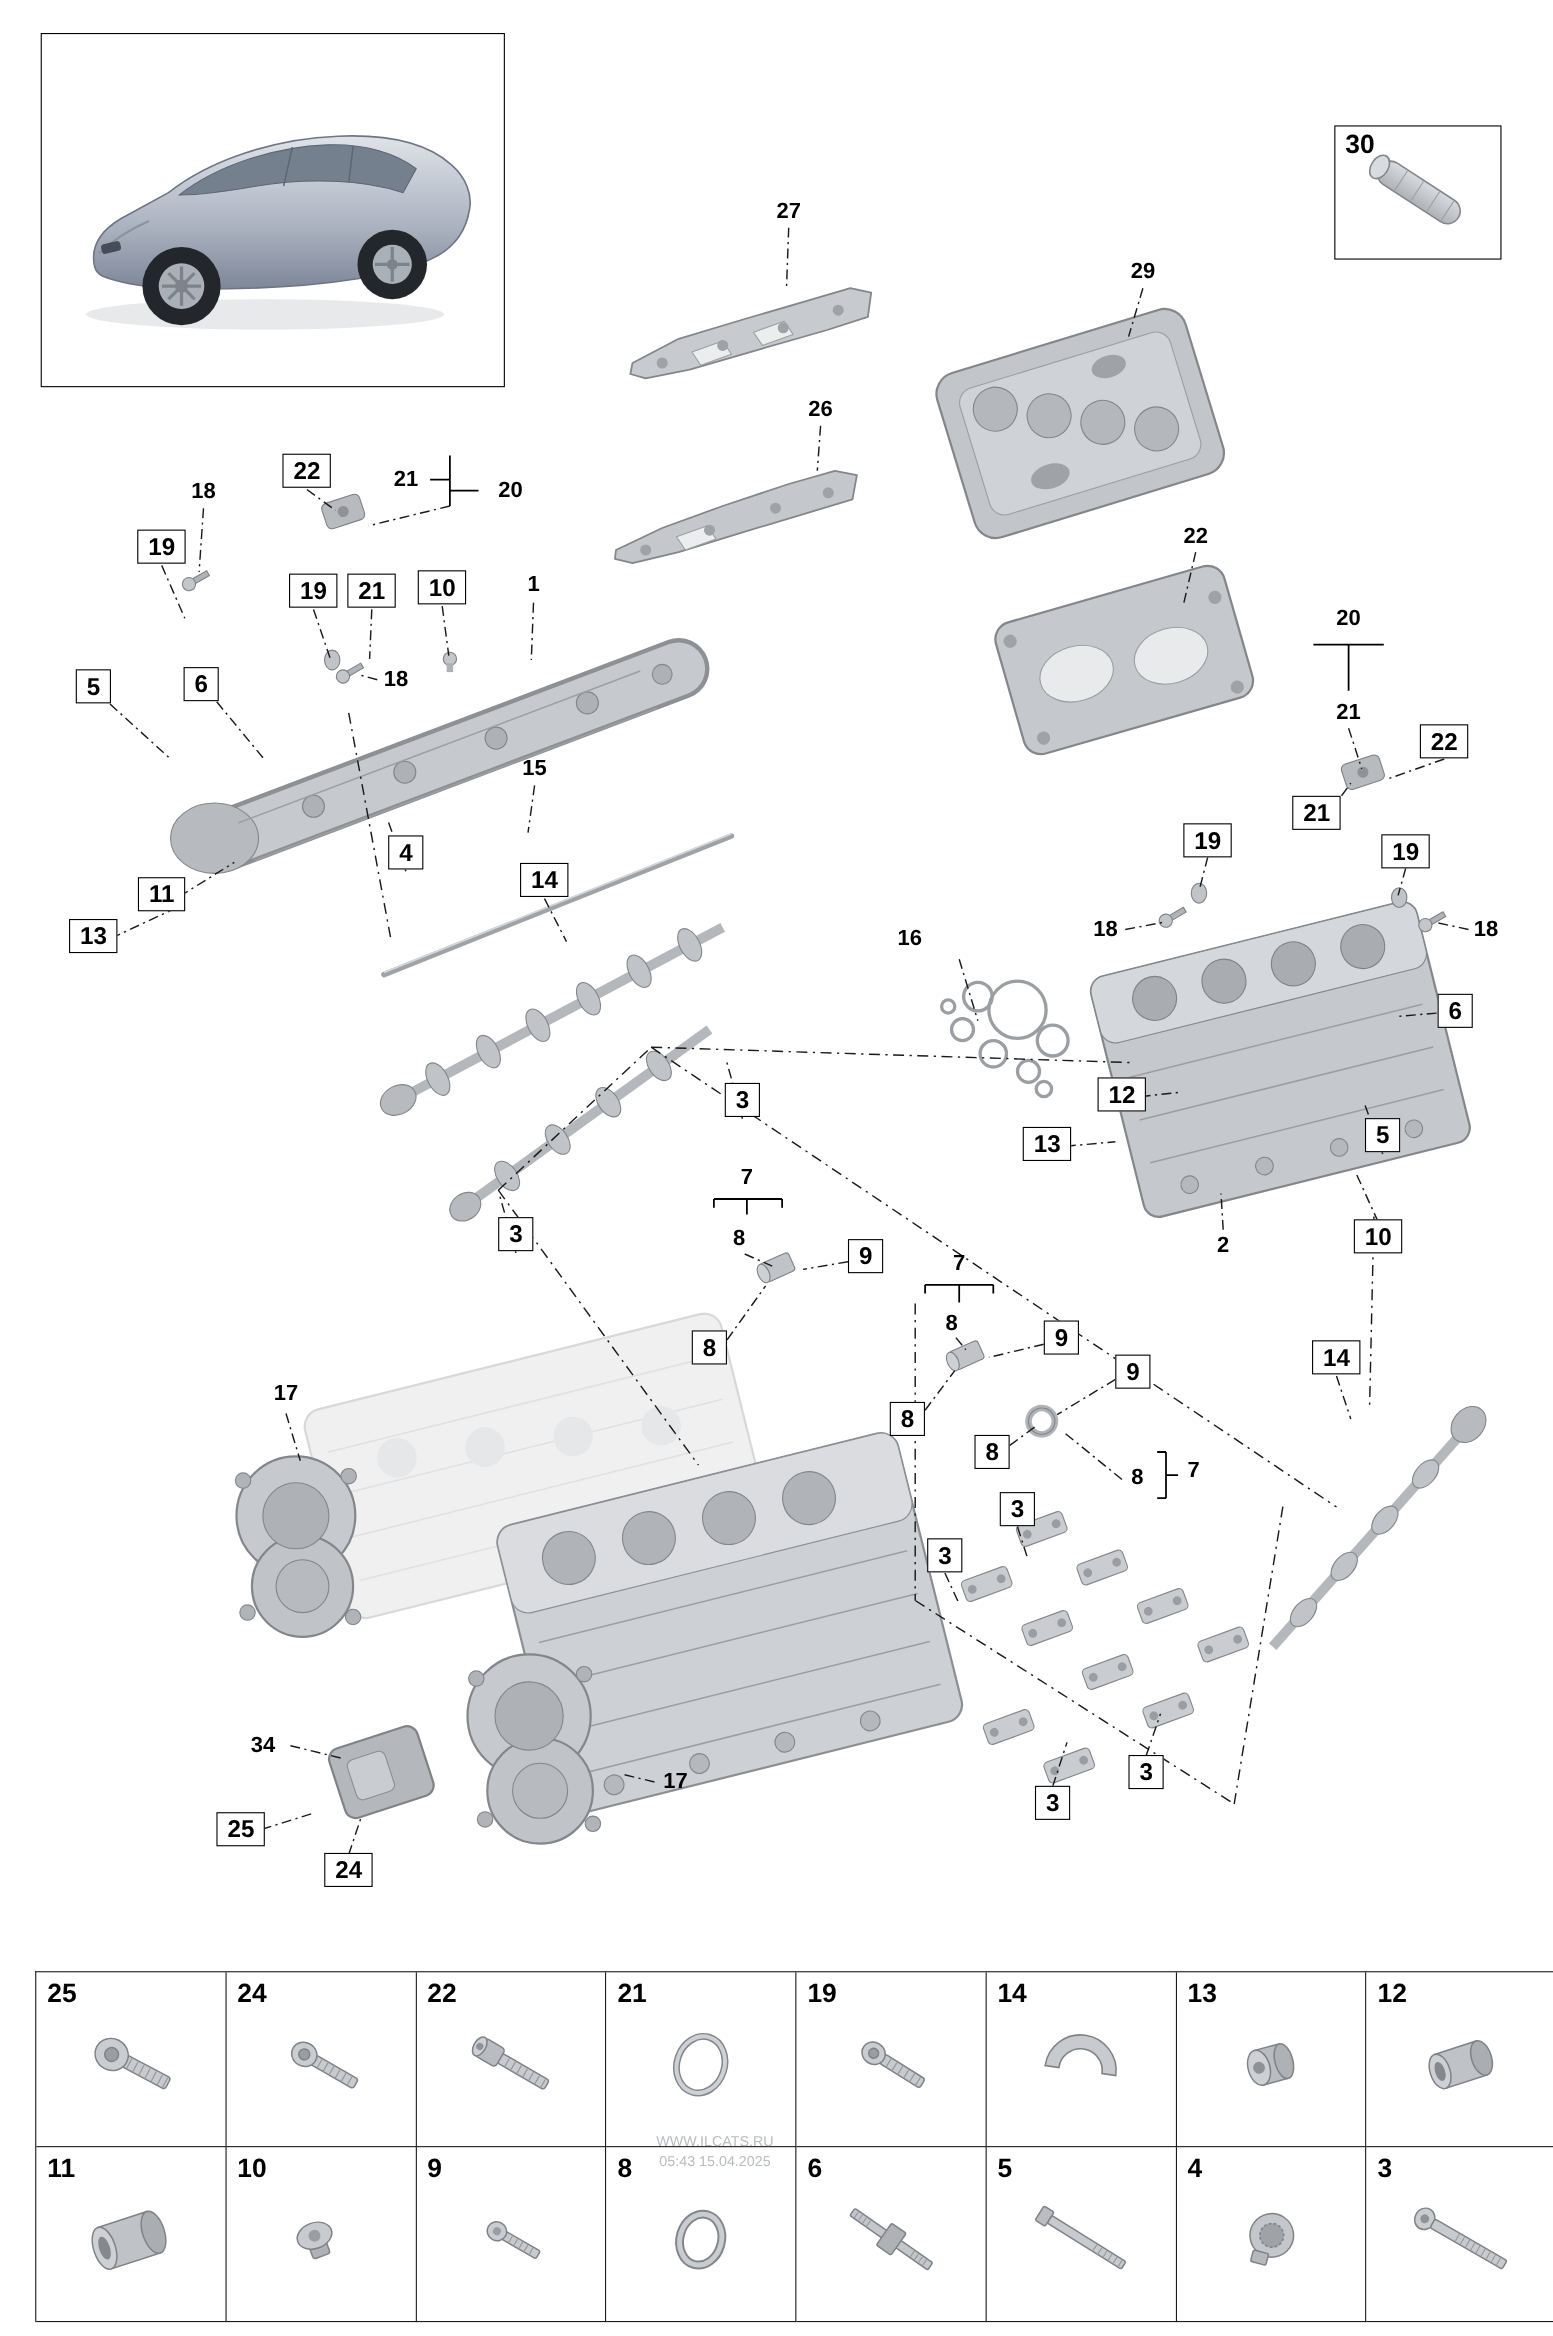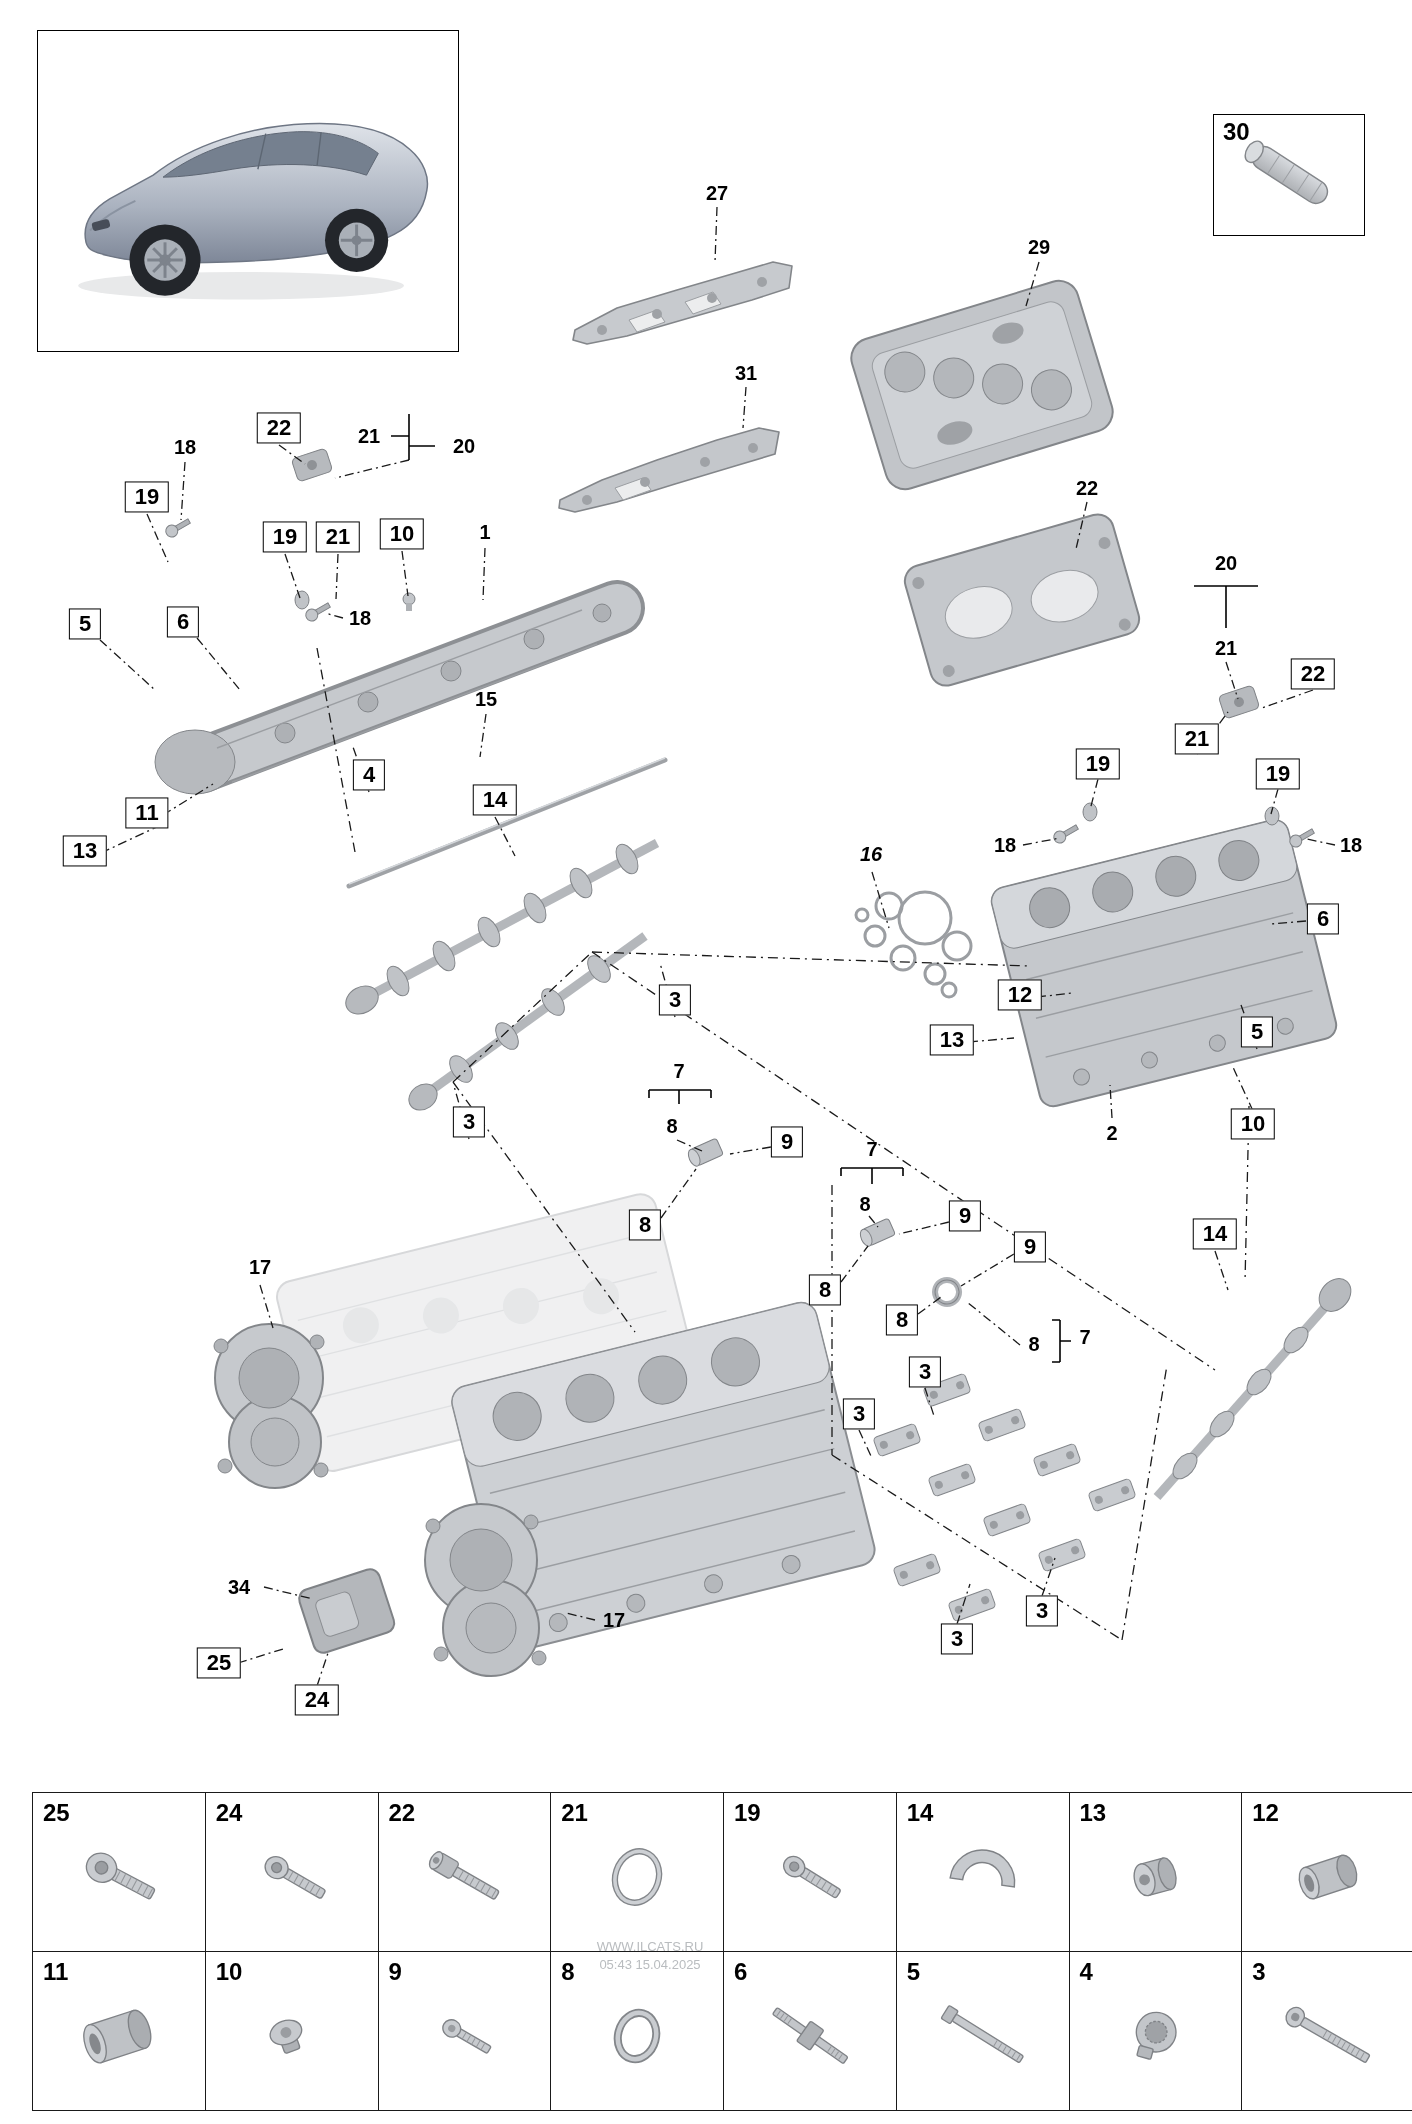--- a/index.html
+++ b/index.html
@@ -481,21 +481,21 @@
             <line x1="-2" y1="-11" x2="-2" y2="11"></line>
             <line x1="16" y1="-11" x2="16" y2="11"></line>
             <line x1="32" y1="-11" x2="32" y2="11"></line>
           </g>
       </g>
     </svg>
   </div>
 
   <div id="callout-layer">
       <div class="callout plain" style="left: 700px; top: 193px;">27</div>
-      <div class="callout plain" style="left: 729px; top: 373px;">31</div>
+      <div class="callout plain" style="left: 729px; top: 373px;">26</div>
       <div class="callout plain" style="left: 1022px; top: 247px;">29</div>
       <div class="callout plain" style="left: 1070px; top: 488px;">22</div>
       <div class="callout boxed" style="left: 262px; top: 428px;">22</div>
       <div class="callout plain" style="left: 352px; top: 436px;">21</div>
       <div class="callout plain" style="left: 447px; top: 446px;">20</div>
       <div class="callout plain" style="left: 168px; top: 447px;">18</div>
       <div class="callout boxed" style="left: 130px; top: 497px;">19</div>
       <div class="callout boxed" style="left: 268px; top: 537px;">19</div>
       <div class="callout boxed" style="left: 321px; top: 537px;">21</div>
       <div class="callout boxed" style="left: 385px; top: 534px;">10</div>
@@ -509,21 +509,21 @@
       <div class="callout boxed" style="left: 130px; top: 813px;">11</div>
       <div class="callout boxed" style="left: 68px; top: 851px;">13</div>
       <div class="callout plain" style="left: 1209px; top: 563px;">20</div>
       <div class="callout plain" style="left: 1209px; top: 648px;">21</div>
       <div class="callout boxed" style="left: 1296px; top: 674px;">22</div>
       <div class="callout boxed" style="left: 1180px; top: 739px;">21</div>
       <div class="callout boxed" style="left: 1081px; top: 764px;">19</div>
       <div class="callout boxed" style="left: 1261px; top: 774px;">19</div>
       <div class="callout plain" style="left: 988px; top: 845px;">18</div>
       <div class="callout plain" style="left: 1334px; top: 845px;">18</div>
-      <div class="callout plain" style="left: 854px; top: 854px; font-style: italic;">16</div>
+      <div class="callout plain" style="left: 810px; top: 854px;">16</div>
       <div class="callout boxed" style="left: 1306px; top: 919px;">6</div>
       <div class="callout boxed" style="left: 1003px; top: 995px;">12</div>
       <div class="callout boxed" style="left: 935px; top: 1040px;">13</div>
       <div class="callout boxed" style="left: 1240px; top: 1032px;">5</div>
       <div class="callout boxed" style="left: 1236px; top: 1124px;">10</div>
       <div class="callout plain" style="left: 1095px; top: 1133px;">2</div>
       <div class="callout boxed" style="left: 658px; top: 1000px;">3</div>
       <div class="callout boxed" style="left: 452px; top: 1122px;">3</div>
       <div class="callout plain" style="left: 662px; top: 1071px;">7</div>
       <div class="callout plain" style="left: 655px; top: 1126px;">8</div>

